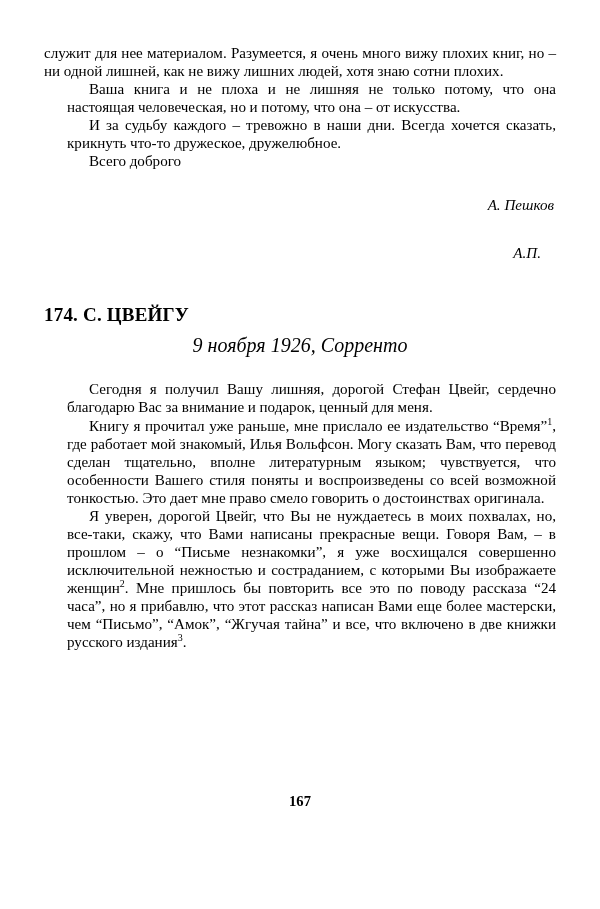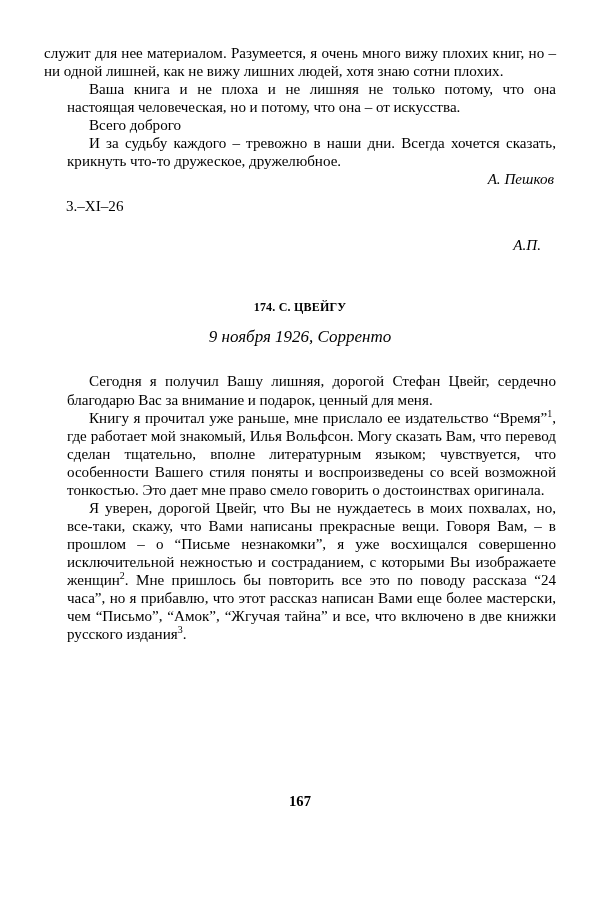--- a/index.html
+++ b/index.html
@@ -60,21 +60,21 @@
 
   .signature {
     margin: 0;
     text-align: right;
     font-style: italic;
     font-size: 15.1px;
     line-height: 18.05px;
   }
 
   .sig-pesh {
-    margin-top: 0;
+    margin-top: 26px;
     padding-right: 2px;
   }
 
   .sig-ap {
     margin-top: 9px;
     padding-right: 15px;
   }
 
   .datestamp {
     margin: 0;
@@ -84,32 +84,32 @@
     padding-left: 22px;
   }
 
   .datestamp-wrap {
     margin-top: 9px;
   }
   .gap-med   { height: 12px; }
 
   .section-title {
     margin: 0;
-    text-align: center;
+    text-align: left;
     font-weight: bold;
-    font-size: 12px;
+    font-size: 19px;
     line-height: 18px;
     letter-spacing: 0.2px;
   }
 
   .section-date {
     margin: 0;
     text-align: center;
     font-style: italic;
-    font-size: 17px;
+    font-size: 20px;
     line-height: 18px;
   }
 
   .title-gap-top { height: 44px; }
   .title-gap-mid { height: 12px; }
   .title-gap-bottom { height: 26px; }
 
   .page-number {
     position: absolute;
     left: 0;
@@ -126,28 +126,27 @@
 
 <div class="page">
 
   <div class="text-block">
 
     <p class="para no-indent">служит для нее материалом. Разумеется, я очень много вижу пло­хих книг, но – ни одной лишней, как не вижу лишних людей, хотя знаю сотни плохих.</p>
 
     <p class="para last-line-left">Ваша книга и не плоха и не лишняя не только потому, что она настоящая человеческая, но и потому, что она – от искусства.</p>
 
 
+    <p class="para last-line-left">И за судьбу каждого – тревожно в наши дни. Всегда хочется сказать, крикнуть что-то дружеское, дружелюбное.</p>
+
     <p class="para last-line-left">Всего доброго</p>
-
-    <p class="para last-line-left">И за судьбу каждого – тревожно в наши дни. Всегда хочется сказать, крикнуть что-то дружеское, дружелюбное.</p>
 
     <p class="signature sig-pesh">А. Пешков</p>
 
     <div class="datestamp-wrap">
-      <p class="datestamp">3.–XI–26</p>
     </div>
 
     <div class="gap-med"></div>
 
 
     <p class="signature sig-ap">А.П.</p>
 
     <div class="title-gap-top"></div>
 
     <p class="section-title">174. С. ЦВЕЙГУ</p>

